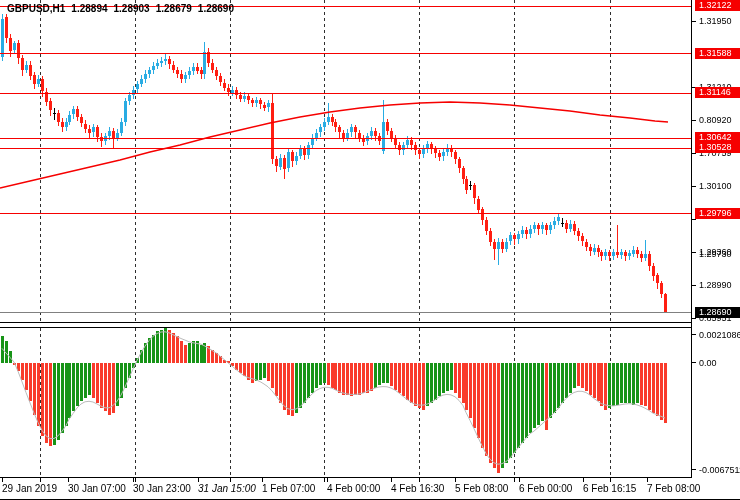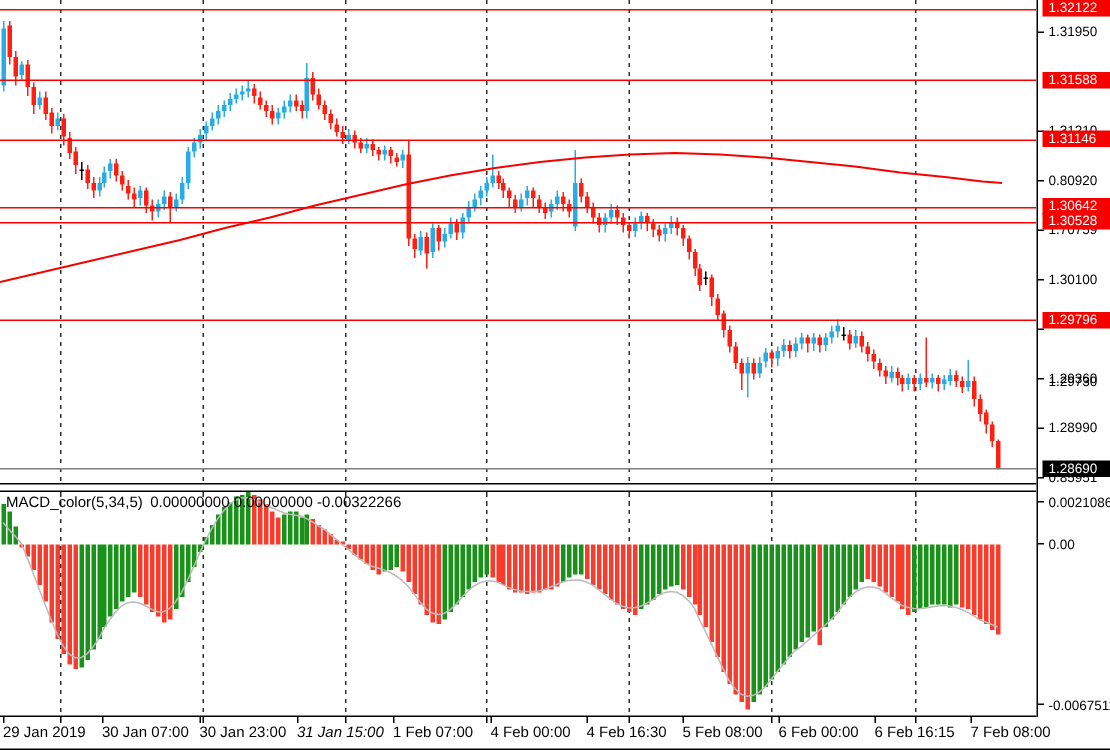--- a/index.html
+++ b/index.html
@@ -380,20 +380,23 @@
       <div class="hline" style="top: 93px; background: rgb(246, 0, 0);"></div>
       <div class="hline" style="top: 138px; background: rgb(246, 0, 0);"></div>
       <div class="hline" style="top: 148px; background: rgb(246, 0, 0);"></div>
       <div class="hline" style="top: 213px; background: rgb(246, 0, 0);"></div>
       <div class="hline" style="top: 312px; background: rgb(128, 128, 128);"></div>
       <svg width="691" height="322">
         <polyline points="0,188 30,181 60,174 90,167 120,160 150,152 180,145 210,137 240,130 270,123 300,117 330,112 360,108 390,105 420,103 450,102 480,103 510,105 540,108 570,111 600,115 630,118 655,121 668,122" fill="none" stroke="#F60000" stroke-width="1.3"></polyline>
       </svg>
     </div>
 
+<div class="abs" id="ohlc-header">
+  <span>GBPUSD,H1</span><span>1.28894</span><span>1.28903</span><span>1.28679</span><span>1.28690</span>
+</div>
 
 <div class="abs" id="macd-pane">
       <div class="sep" style="left: 40px; height: 149px;"></div>
       <div class="sep" style="left: 135px; height: 149px;"></div>
       <div class="sep" style="left: 230px; height: 149px;"></div>
       <div class="sep" style="left: 324px; height: 149px;"></div>
       <div class="sep" style="left: 419px; height: 149px;"></div>
       <div class="sep" style="left: 514px; height: 149px;"></div>
       <div class="sep" style="left: 610px; height: 149px;"></div>
       <div class="mbar" style="left: 1px; top: 8px; height: 27px; background: rgb(23, 148, 23);"></div>
@@ -562,23 +565,20 @@
       <div class="mbar" style="left: 648px; top: 35px; height: 47px; background: rgb(249, 59, 43);"></div>
       <div class="mbar" style="left: 652px; top: 35px; height: 50px; background: rgb(249, 59, 43);"></div>
       <div class="mbar" style="left: 656px; top: 35px; height: 53px; background: rgb(249, 59, 43);"></div>
       <div class="mbar" style="left: 660px; top: 35px; height: 57px; background: rgb(249, 59, 43);"></div>
       <div class="mbar" style="left: 664px; top: 35px; height: 60px; background: rgb(249, 59, 43);"></div>
       <svg width="691" height="149">
         <polyline points="2,20.4 6,25.0 10,29.4 14,34.0 18,43.3 22,53.8 26,64.5 30,74.8 34,85.0 38,94.5 42,102.4 46,107.9 50,110.5 54,110.5 58,107.9 62,103.3 66,97.6 69,91.4 73,85.5 77,80.0 81,76.0 85,73.8 89,73.3 93,74.0 97,76.0 101,78.1 105,79.8 109,79.8 113,77.6 117,73.3 121,67.1 125,59.0 129,50.0 133,41.0 137,32.4 141,24.8 145,18.1 149,12.6 153,8.3 157,5.5 161,4.0 165,3.8 169,4.8 173,6.7 177,8.6 181,10.5 185,12.1 189,13.8 193,14.8 197,15.5 201,16.2 204,17.6 208,19.8 212,22.4 216,24.8 220,28.1 224,31.4 228,34.8 232,38.1 236,41.4 240,44.8 244,47.6 248,49.5 252,50.7 256,51.9 260,53.6 264,56.0 268,58.8 272,62.9 276,67.9 280,73.3 284,77.9 288,80.7 292,81.7 296,81.0 300,78.6 304,74.8 308,70.2 312,66.0 316,62.6 320,60.5 324,59.3 328,59.3 332,60.2 335,61.7 339,63.6 343,65.0 347,66.0 351,66.4 355,66.4 359,66.0 363,65.0 367,63.3 371,61.7 375,60.0 379,59.0 383,58.6 387,58.8 391,60.0 395,62.1 399,65.0 403,68.3 407,71.4 411,74.3 415,76.2 419,77.1 423,77.1 427,76.2 431,74.3 435,71.9 439,69.0 443,67.1 447,66.4 451,66.9 455,68.8 459,72.4 463,77.6 466,84.5 470,92.4 474,100.7 478,109.3 482,117.6 486,125.5 490,131.2 494,134.8 498,136.2 502,135.7 506,133.6 510,130.0 514,125.0 518,120.0 522,115.0 526,110.2 530,105.7 534,103.1 538,99.5 542,96.0 546,92.4 550,88.8 554,85.0 558,81.0 562,75.0 566,70.5 570,66.9 574,64.5 578,63.3 582,63.3 586,64.5 590,67.1 594,70.5 598,73.3 601,75.5 605,76.9 609,77.6 613,77.9 617,77.4 621,76.7 625,76.0 629,75.7 633,76.0 637,76.9 641,78.3 645,80.2 649,82.4 653,85.2 657,86.7 661,88.3 665,90.0" fill="none" stroke="#BBBBBB" stroke-width="1"></polyline>
       </svg>
     </div>
 
-<div class="abs" id="macd-header">
-  <span>MACD_color(5,34,5)</span><span>0.00000000 0.00000000 -0.00322266</span>
-</div>
 
 <div class="abs" id="price-axis-panel">
       <div class="ptick" style="top: 21px;"></div>
       <div class="pricelabel" style="top: 16px;">1.31950</div>
       <div class="ptick" style="top: 87px;"></div>
       <div class="pricelabel" style="top: 82px;">1.31210</div>
       <div class="ptick" style="top: 120px;"></div>
       <div class="pricelabel" style="top: 115px;">0.80920</div>
       <div class="ptick" style="top: 153px;"></div>
       <div class="pricelabel" style="top: 148px;">1.70759</div>

